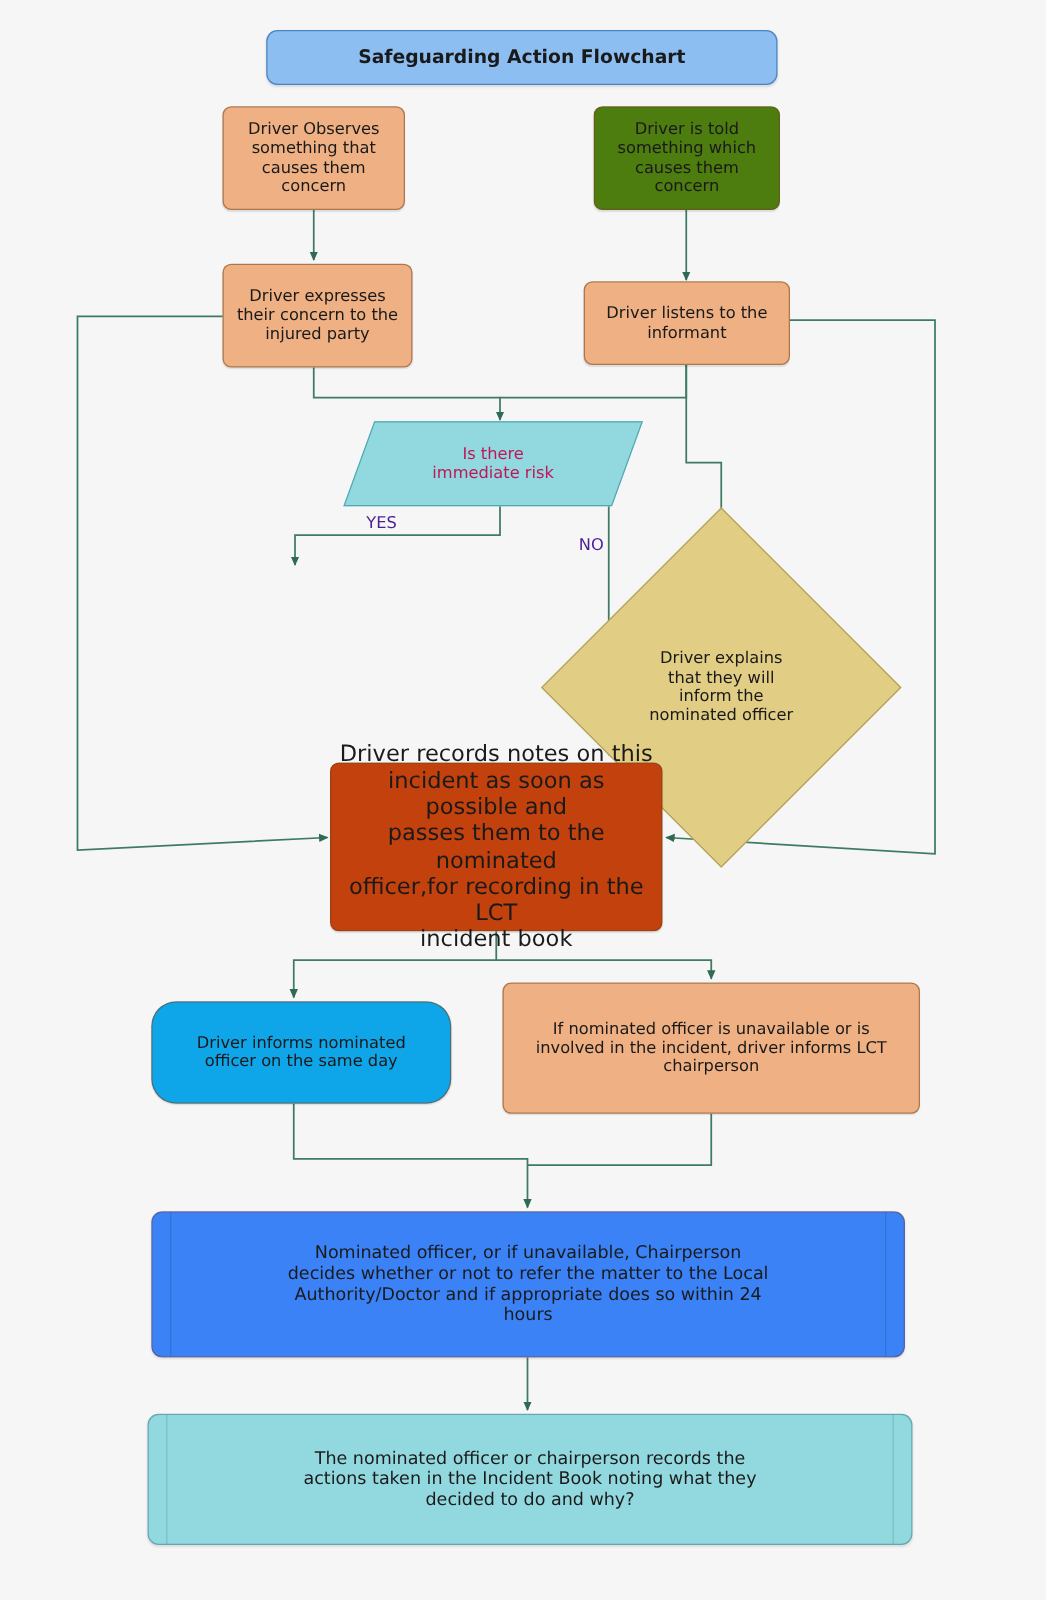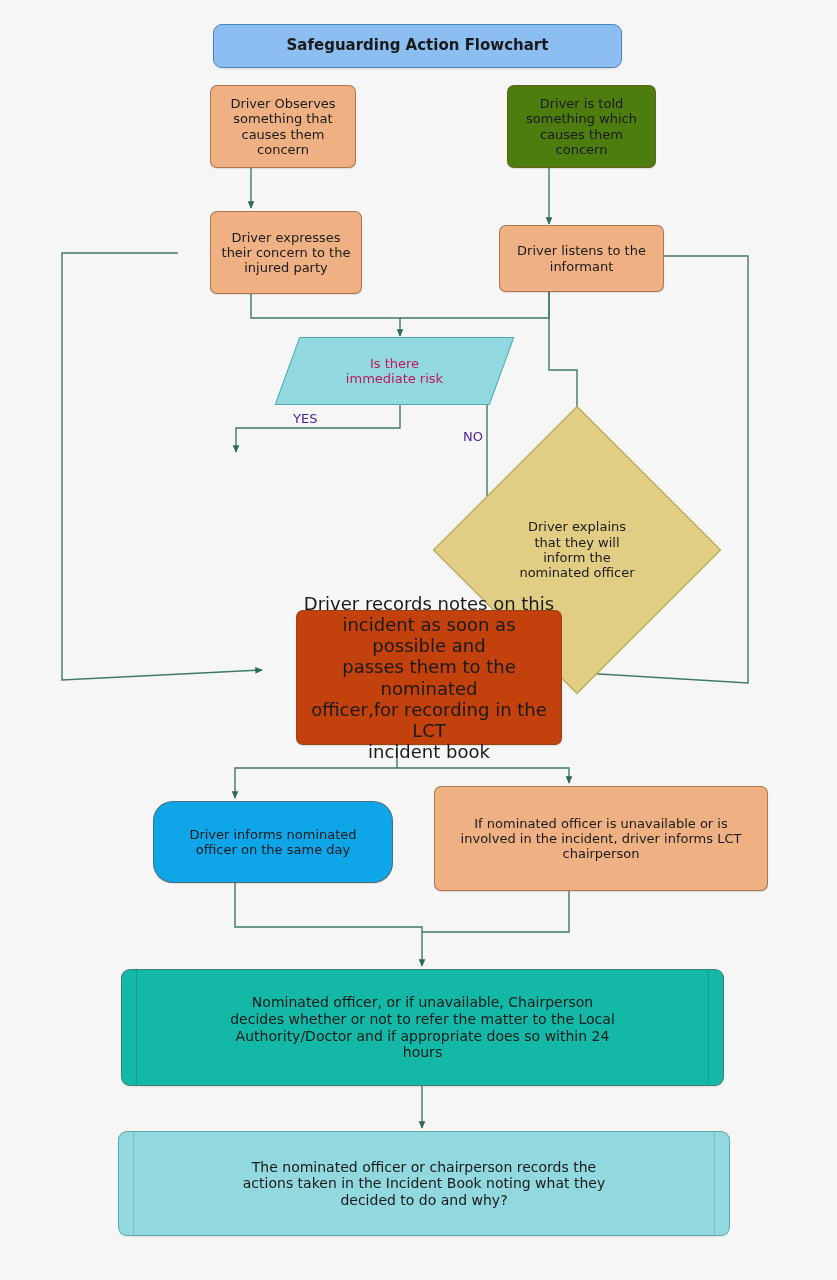--- a/index.html
+++ b/index.html
@@ -38,21 +38,20 @@
     padding: 0 6px;
     box-sizing: border-box;
     white-space: pre-line;
   }
 
   
   .rect {
     border-radius: 7px;
     border: 1px solid rgba(120,70,30,.55);
     box-shadow: 0 1px 1px rgba(0,0,0,.10);
-    margin-left: 32px;
   }
   .title-rect {
     border-radius: 9px;
     border: 1px solid #4a84c4;
     box-shadow: 0 1px 2px rgba(0,0,0,.12);
     font-weight: bold;
   }
   .proc {
     border-radius: 9px;
     border: 1px solid rgba(120,60,60,.45);
@@ -218,21 +217,21 @@
     <div class="txt">Driver informs nominated
 officer on the same day</div>
   </div>
 
   <div class="node rect" style="left:402px; top:786px; width:334px; height:105px; background:#efb183; font-size:13px;">
     <div class="txt">If nominated officer is unavailable or is
 involved in the incident, driver informs LCT
 chairperson</div>
   </div>
 
-  <div class="node proc" style="left:121px; top:969px; width:603px; height:117px; background:#14b8a6; font-size:14px;">
+  <div class="node proc" style="left:121px; top:969px; width:603px; height:117px; background:#3b82f6; font-size:14px;">
     <div class="txt">Nominated officer, or if unavailable, Chairperson
 decides whether or not to refer the matter to the Local
 Authority/Doctor and if appropriate does so within 24
 hours</div>
   </div>
 
   <div class="node proc" style="left:118px; top:1131px; width:612px; height:105px; background:#92d8df; font-size:14px; border-color:rgba(40,110,120,.45);">
     <div class="txt">The nominated officer or chairperson records the
 actions taken in the Incident Book noting what they
 decided to do and why?</div>

